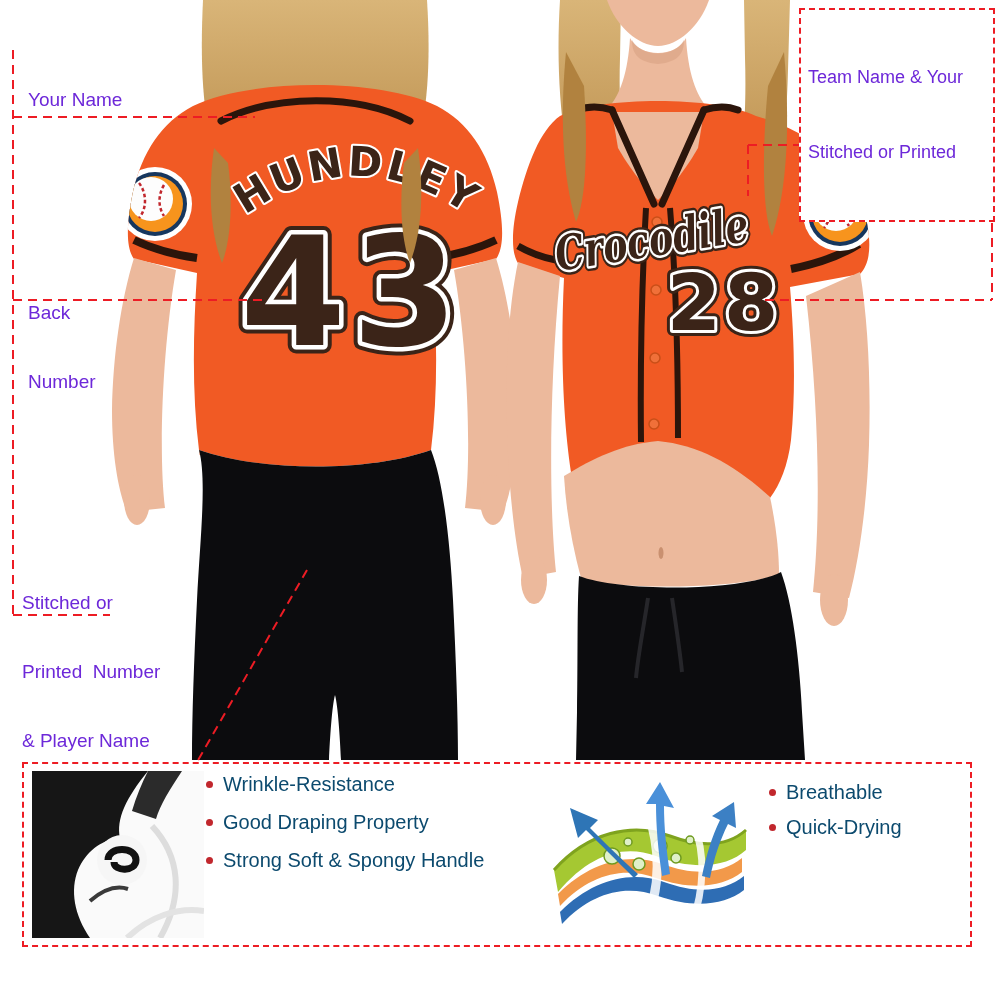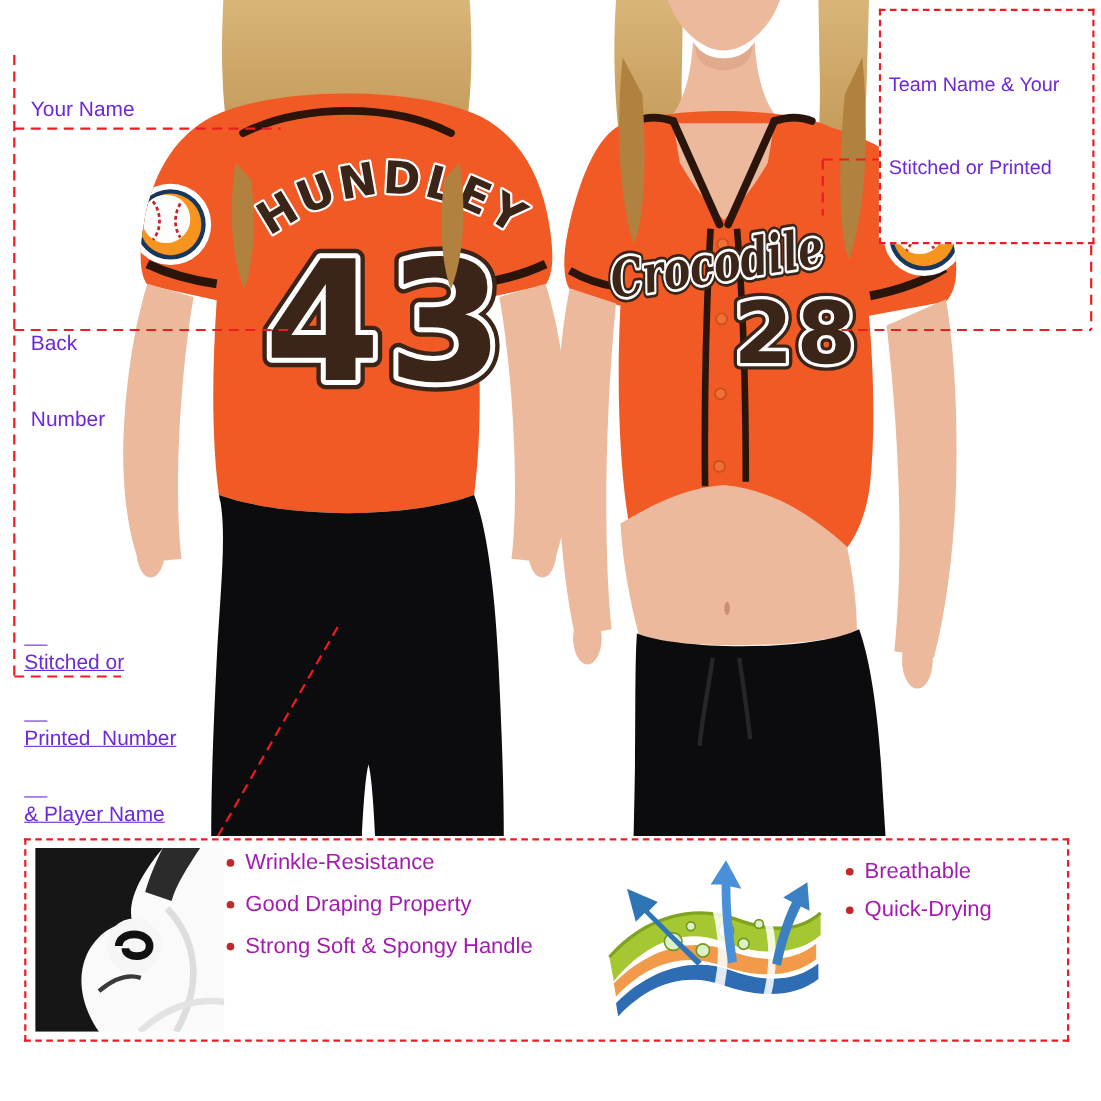--- a/index.html
+++ b/index.html
@@ -12,21 +12,21 @@
   .note-box{position:absolute;left:799px;top:8px;width:178px;border:2px dashed #ED1C24;
             padding:5px 7px;font-size:18px;line-height:25px;color:#6d28d9;background:#fff;white-space:pre;}
   .bottom-box{position:absolute;left:22px;top:762px;width:950px;height:185px;
               border:2px dashed #ED1C24;box-sizing:border-box;background:#fff;}
   .swatch{position:absolute;left:8px;top:7px;}
   .feat-col{position:absolute;display:flex;flex-direction:column;}
   .feat-left{left:182px;top:1px;}
   .feat-left .feat-row{height:38px;}
   .feat-right{left:745px;top:11px;}
   .feat-right .feat-row{height:35px;}
-  .feat-row{display:flex;align-items:center;font-size:20px;color:#a21caf;}
+  .feat-row{display:flex;align-items:center;font-size:20px;color:#0c4a6e;}
   .dot{width:7px;height:7px;border-radius:50%;background:#C1272D;margin-right:10px;flex:0 0 auto;}
   .dot.hidden{visibility:hidden;}
   .moisture{position:absolute;left:518px;top:10px;}
 </style>
 </head>
 <body>
 
 <div class="canvas">
 
   <svg class="scene" width="1001" height="762" viewBox="0 0 1001 762">
@@ -156,21 +156,21 @@
     <div>Stitched or Printed</div>
   </div>
 
   <div class="callout" style="left:28px;top:88px;">Your Name</div>
 
   <div class="callout" style="left:28px;top:255px;">
     <div>Back</div>
     <div>Number</div>
   </div>
 
-  <div class="callout" style="left:22px;top:545px;text-decoration:underline;">
+  <div class="callout" style="left:22px;top:545px;">
     <div>Stitched or</div>
     <div>Printed  Number</div>
     <div>&amp; Player Name</div>
   </div>
 
   <div class="bottom-box">
 
     <svg class="swatch" width="172" height="167" viewBox="0 0 172 167">
       <rect width="172" height="167" fill="#FAFAFA"></rect>
       <path d="M120,55 C148,85 152,125 128,167" stroke="#DDDDDD" stroke-width="6" fill="none"></path>

